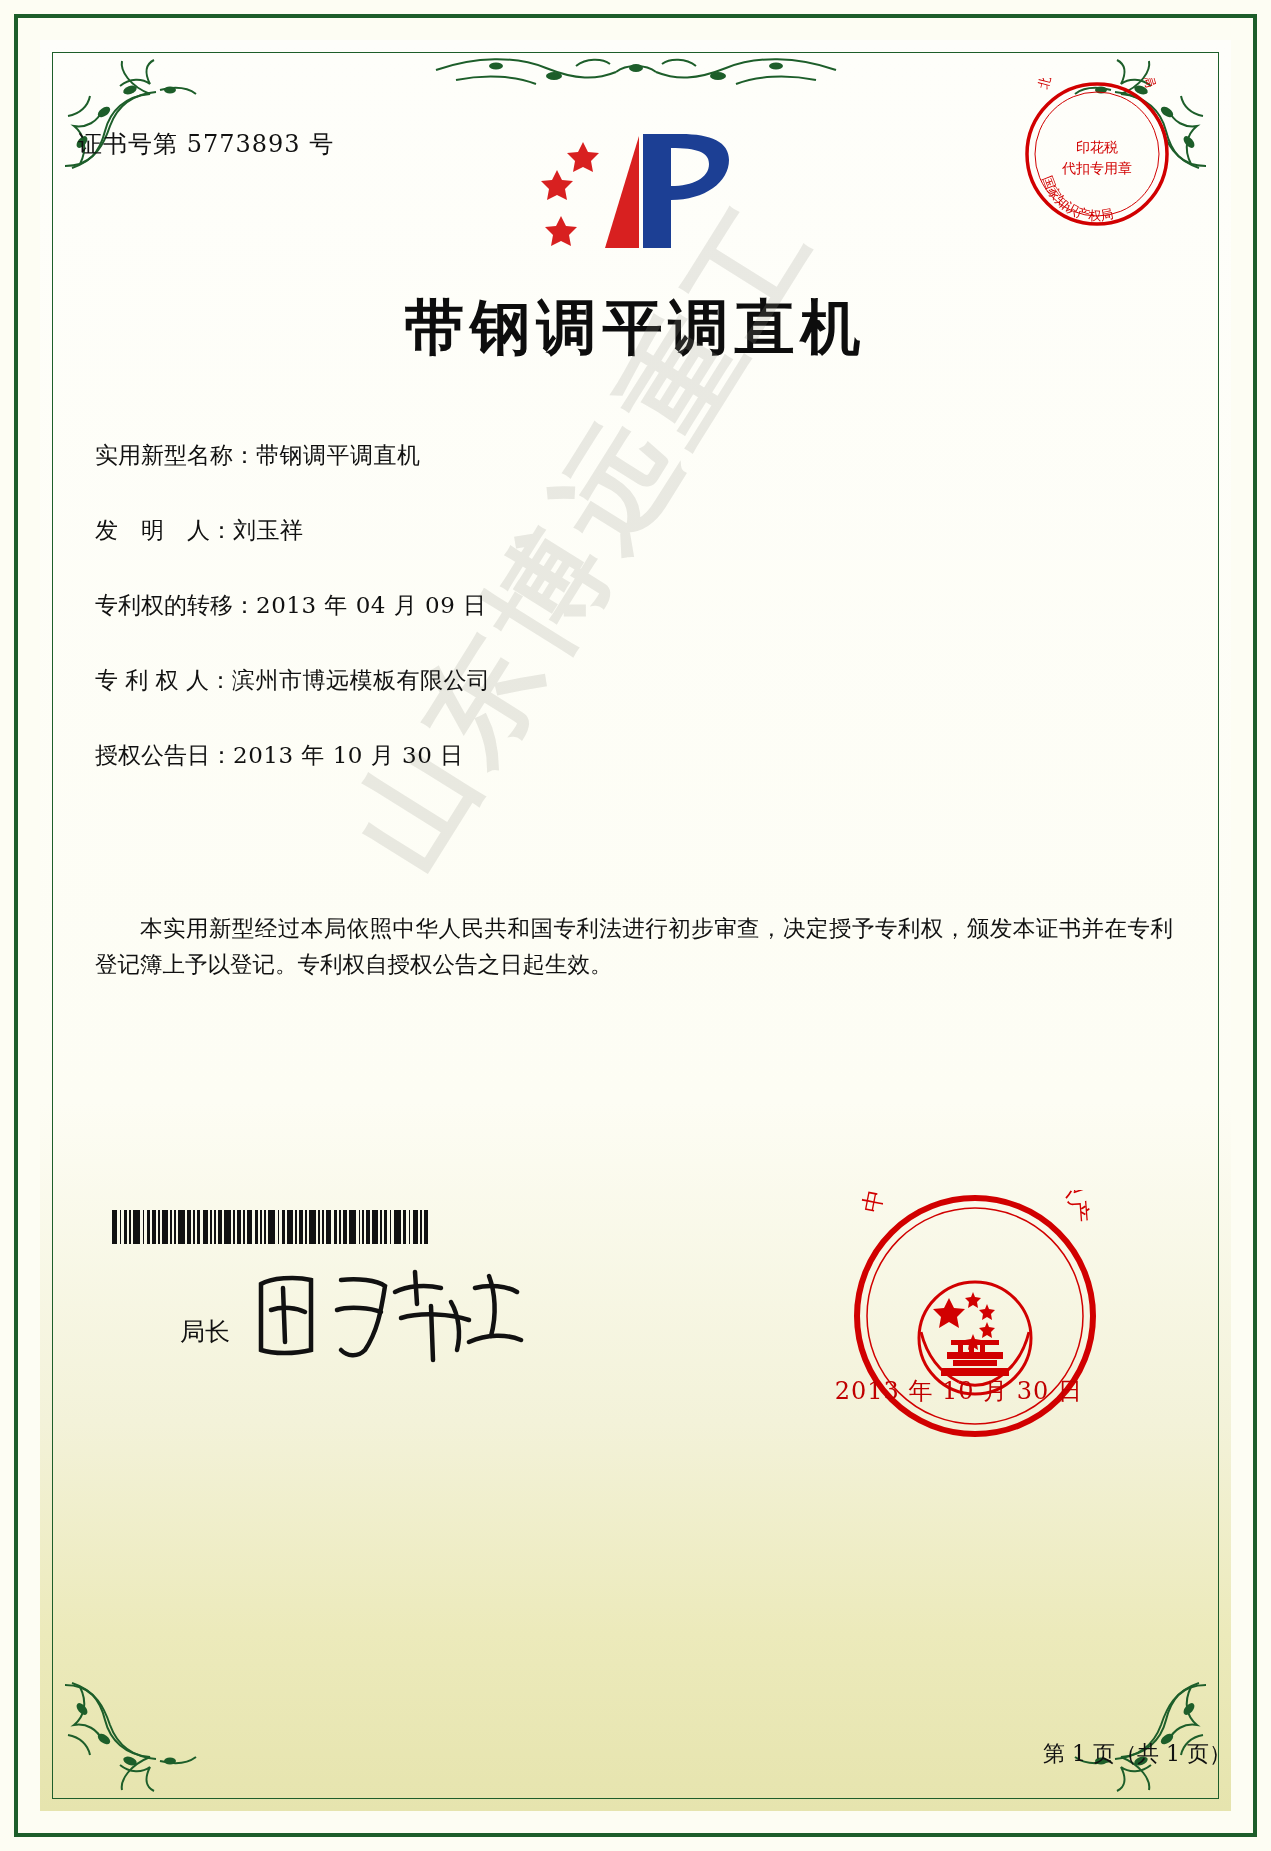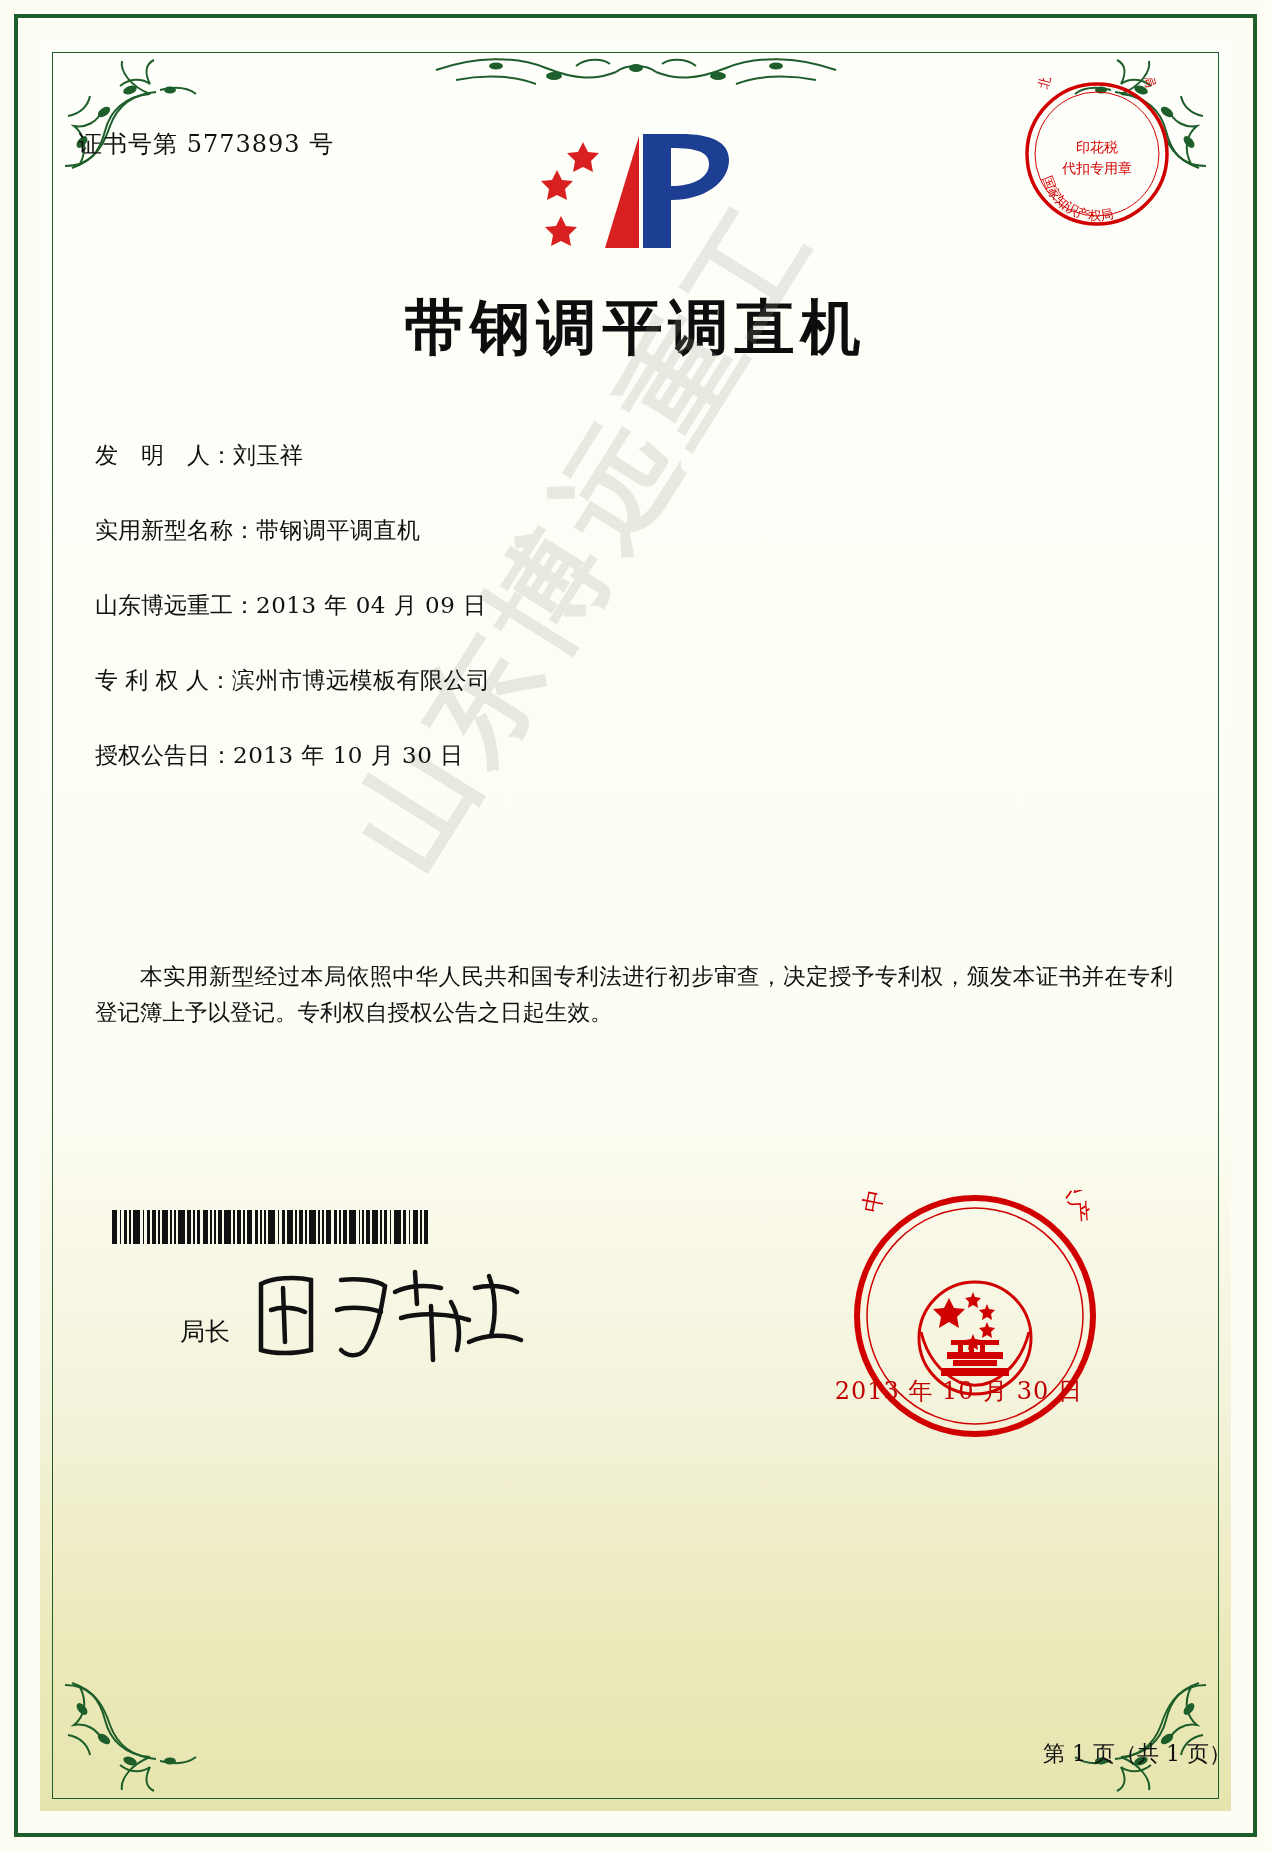--- a/index.html
+++ b/index.html
@@ -127,21 +127,20 @@
   .paragraphs {
     position: absolute;
     left: 55px;
     right: 58px;
     top: 870px;
     font-size: 22.5px;
     line-height: 1.62;
     color: #111;
     text-align: justify;
     font-family: "DejaVu Serif", "Liberation Serif", serif;
-    margin-top: 48px;
   }
   .paragraphs p {
     margin: 0 0 6px 0;
     text-indent: 2em;
   }
 
   .watermark {
     position: absolute;
     left: 370px;
     top: 480px;
@@ -355,29 +354,29 @@
           <text x="76" y="95" text-anchor="middle" font-size="14" fill="#d10000" font-family="DejaVu Serif, serif">代扣专用章</text>
         </svg>
       </div>
 
       <div class="main-title">带钢调平调直机</div>
 
       <div class="watermark">山东博远重工</div>
 
       <div class="fields">
         <div class="field-row">
+          <span class="field-label">实用新型名称：</span>
+          <span class="field-value">带钢调平调直机</span>
+        </div>
+        <div class="field-row">
           <span class="field-label">发　明　人：</span>
           <span class="field-value">刘玉祥</span>
         </div>
         <div class="field-row">
-          <span class="field-label">实用新型名称：</span>
-          <span class="field-value">带钢调平调直机</span>
-        </div>
-        <div class="field-row">
-          <span class="field-label">山东博远重工：</span>
+          <span class="field-label">专利权的转移：</span>
           <span class="field-value">2013 年 04 月 09 日</span>
         </div>
         <div class="field-row">
           <span class="field-label">专 利 权 人：</span>
           <span class="field-value">滨州市博远模板有限公司</span>
         </div>
         <div class="field-row">
           <span class="field-label">授权公告日：</span>
           <span class="field-value">2013 年 10 月 30 日</span>
         </div>

